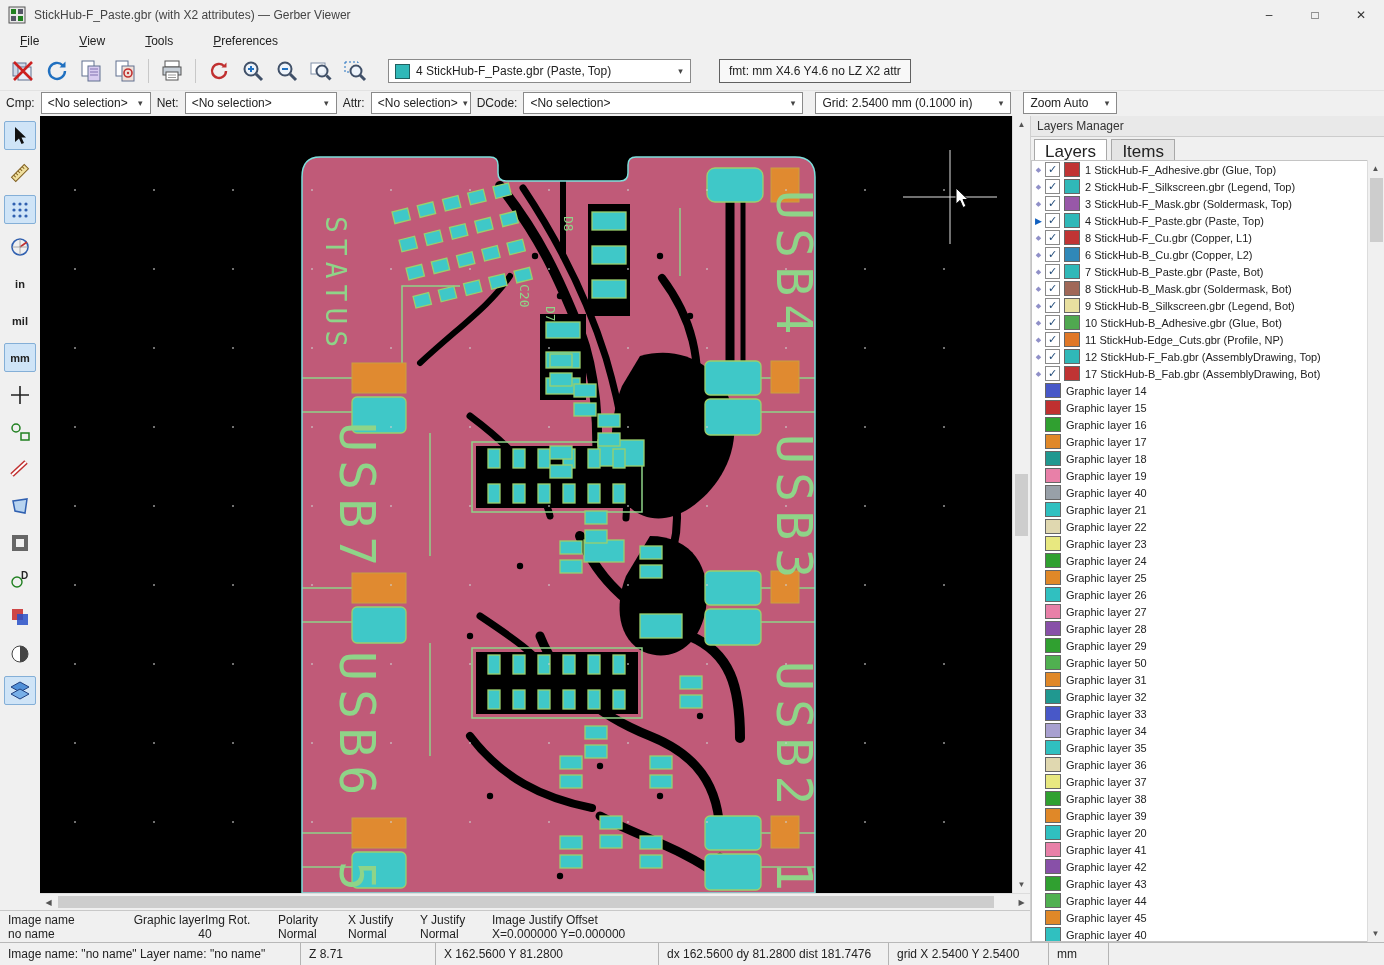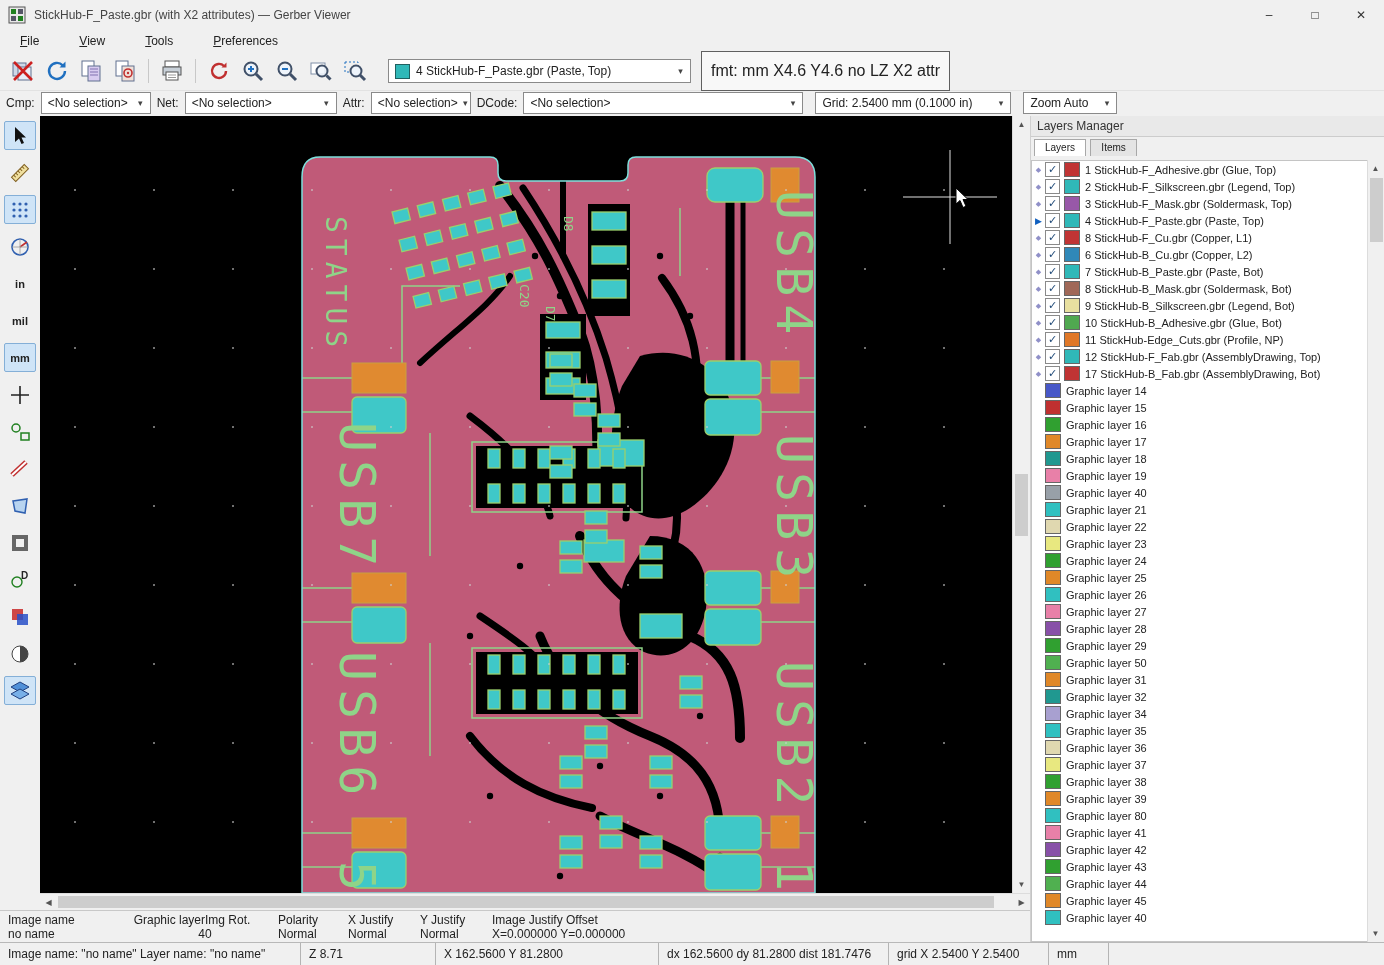--- a/index.html
+++ b/index.html
@@ -20,21 +20,21 @@
   
   .toolbar1{position:absolute;left:0;top:52px;width:1384px;height:38px;display:flex;align-items:center;border-bottom:1px solid #e2e2e2}
   .ticons{display:flex;align-items:center;padding-left:6px}
   .tbtn{width:28px;height:28px;margin:0 2px;display:flex;align-items:center;justify-content:center;border:1px solid transparent;border-radius:2px}
   .tbtn svg{width:24px;height:24px}
   .tsep{width:1px;height:24px;background:#c8c8c8;margin:0 6px}
   .combo{height:22px;background:#fff;border:1px solid #8a8a8a;display:flex;align-items:center;font-size:12px;padding:0 2px 0 6px;box-sizing:border-box;white-space:nowrap;overflow:hidden}
   .carrow{margin-left:auto;width:15px;text-align:center;color:#444;font-size:9px;flex:none}
   .layercombo{width:303px;height:24px;margin-left:16px}
   .layercombo .sw{width:13px;height:13px;background:#30b8b8;border:1px solid #206060;margin-right:6px;flex:none}
-  .fmtbox{height:40px;margin-left:10px;border:1px solid #606060;background:#f8f8f8;display:flex;align-items:center;padding:0 9px;font-size:16px;box-sizing:border-box}
+  .fmtbox{height:24px;margin-left:28px;border:1px solid #606060;background:#f8f8f8;display:flex;align-items:center;padding:0 9px;font-size:12px;box-sizing:border-box}
   .toolbar2{position:absolute;left:0;top:90px;width:1384px;height:26px;display:flex;align-items:center;border-bottom:1px solid #d6d6d6}
   .tlabel{margin:0 6px 0 6px}
   .w110{width:110px}.w152{width:152px}.w100{width:100px}.w280{width:280px}.w196{width:196px;margin-left:12px}.w94{width:94px;margin-left:12px}
 
   
   .lefttb{position:absolute;left:0;top:116px;width:40px;height:794px;background:#f0f0f0;display:flex;flex-direction:column;align-items:center;padding-top:5px;box-sizing:border-box}
   .ltbtn{width:30px;height:27px;margin-bottom:8px;display:flex;align-items:center;justify-content:center;border:1px solid transparent;border-radius:2px;font-size:11px;font-weight:bold;color:#222;flex:none}
   .ltbtn svg{width:22px;height:22px}
   .ltbtn.active{background:#cfe4f7;border-color:#84afd7}
 
@@ -55,21 +55,21 @@
   .vscroll{left:1012px;top:116px;width:18px;height:777px;border-left:1px solid #dcdcdc;box-sizing:border-box}
   .hscroll{left:40px;top:893px;width:990px;height:17px;border-top:1px solid #dcdcdc;box-sizing:border-box}
   .sbarrow{position:absolute;width:17px;height:17px;display:flex;align-items:center;justify-content:center;color:#555;font-size:8px}
   .sbthumbv{position:absolute;left:2px;width:13px;background:#cdcdcd}
   .sbthumbh{position:absolute;top:2px;height:12px;background:#cdcdcd}
 
   
   .rpanel{position:absolute;left:1030px;top:116px;width:354px;height:826px;background:#f0f0f0;border-left:1px solid #d0d0d0;box-sizing:border-box}
   .rtitle{height:20px;line-height:20px;padding-left:6px;background:#e9e9e9;border-bottom:1px solid #cccccc;color:#333}
   .rtabs{height:22px;padding-left:3px;padding-top:2px;box-sizing:border-box}
-  .rtab{display:inline-block;padding:2px 10px 3px 10px;border:1px solid #a8a8a8;background:#e4e4e4;margin-right:1px;font-size:10px;border-bottom:none}
+  .rtab{display:inline-block;padding:2px 10px 3px 10px;border:1px solid #a8a8a8;background:#e4e4e4;margin-right:1px;font-size:17px;border-bottom:none}
   .rtab.active{background:#fff;position:relative}
   .llist{position:absolute;left:0;top:44px;right:17px;bottom:0;background:#fff;border:1px solid #c4c4c4;border-right:none;overflow:hidden;box-sizing:border-box}
   .lrow{height:17px;display:flex;align-items:center;font-size:11px;white-space:nowrap}
   .lmark{width:13px;text-align:center;font-size:7px;color:#9090c8;flex:none}
   .lmark.cur{color:#1060c0;font-size:9px}
   .lcheck{width:13px;height:13px;border:1px solid #8a8a8a;background:#fff;margin-right:4px;font-size:11px;line-height:12px;text-align:center;color:#204a78;flex:none}
   .lswatch{width:14px;height:13px;border:1px solid #666;margin-right:5px;flex:none}
   .llabel{overflow:hidden;text-overflow:ellipsis}
   .rscroll{position:absolute;top:44px;right:0;width:17px;bottom:0;background:#f0f0f0;border-left:1px solid #dcdcdc;box-sizing:border-box}
 
@@ -691,20 +691,25 @@
           <span class="lswatch" style="background: rgb(224, 136, 40);"></span>
           <span class="llabel">Graphic layer 31</span>
         </div>
         <div class="lrow">
           <span class="lmark"></span>
           <span class="lswatch" style="background: rgb(32, 152, 144);"></span>
           <span class="llabel">Graphic layer 32</span>
         </div>
         <div class="lrow">
           <span class="lmark"></span>
+          <span class="lswatch" style="background: rgb(72, 88, 200);"></span>
+          <span class="llabel">Graphic layer 33</span>
+        </div>
+        <div class="lrow">
+          <span class="lmark"></span>
           <span class="lswatch" style="background: rgb(168, 160, 208);"></span>
           <span class="llabel">Graphic layer 34</span>
         </div>
         <div class="lrow">
           <span class="lmark"></span>
           <span class="lswatch" style="background: rgb(48, 192, 192);"></span>
           <span class="llabel">Graphic layer 35</span>
         </div>
         <div class="lrow">
           <span class="lmark"></span>
@@ -722,21 +727,21 @@
           <span class="llabel">Graphic layer 38</span>
         </div>
         <div class="lrow">
           <span class="lmark"></span>
           <span class="lswatch" style="background: rgb(224, 136, 40);"></span>
           <span class="llabel">Graphic layer 39</span>
         </div>
         <div class="lrow">
           <span class="lmark"></span>
           <span class="lswatch" style="background: rgb(48, 192, 192);"></span>
-          <span class="llabel">Graphic layer 80</span>
+          <span class="llabel">Graphic layer 20</span>
         </div>
         <div class="lrow">
           <span class="lmark"></span>
           <span class="lswatch" style="background: rgb(232, 128, 168);"></span>
           <span class="llabel">Graphic layer 41</span>
         </div>
         <div class="lrow">
           <span class="lmark"></span>
           <span class="lswatch" style="background: rgb(136, 80, 168);"></span>
           <span class="llabel">Graphic layer 42</span>

